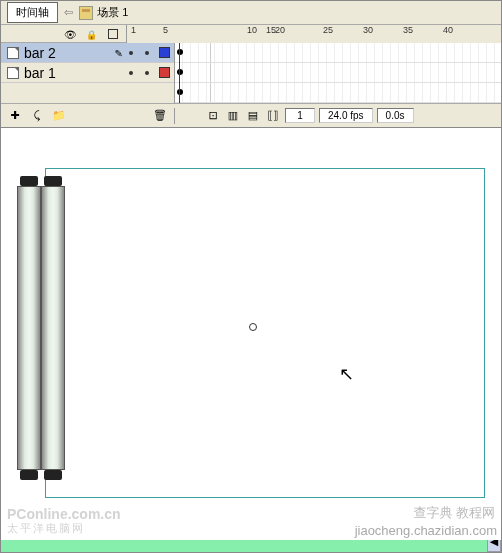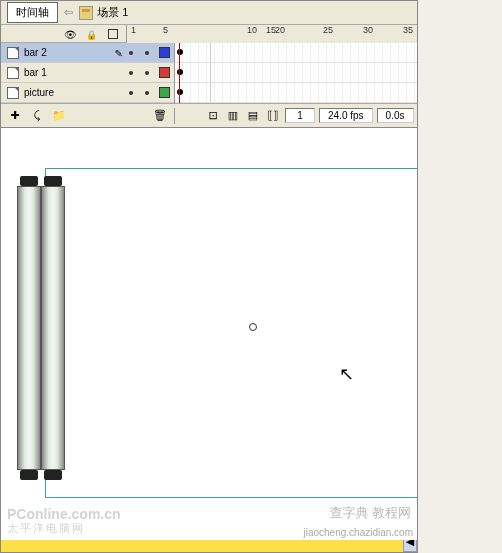--- a/index.html
+++ b/index.html
@@ -1,37 +1,37 @@
 <!DOCTYPE html>
 <html><head>
 <meta charset="utf-8">
 <style>
 * { box-sizing: border-box; margin: 0; padding: 0; }
 body { font-family: "Microsoft YaHei", Arial, sans-serif; font-size: 11px; background: #f0f0e8; }
-.app { width: 418px; height: 553px; background: #fde047; position: relative; overflow: hidden; border: 1px solid #888; }
+.app { width: 502px; height: 553px; background: #86efac; position: relative; overflow: hidden; border: 1px solid #888; }
 .topbar { display: flex; align-items: center; height: 24px; border-bottom: 1px solid #aaa; background: #ece9d8; }
 .tab-btn { border: 1px solid #666; background: #fff; padding: 2px 8px; margin-left: 6px; font-size: 11px; cursor: pointer; }
 .crumb-arrow { margin: 0 6px; color: #777; }
 .scene-icon { width: 14px; height: 14px; display: inline-block; background: #e8d078; border: 1px solid #998; margin-right: 4px; position: relative; }
 .scene-icon::before { content: ""; position: absolute; top: 2px; left: 2px; right: 2px; height: 3px; background: #c95; }
 .scene-label { font-size: 11px; }
 .header-row { display: flex; align-items: center; height: 18px; border-bottom: 1px solid #aaa; background: #ece9d8; }
 .layer-head-left { width: 125px; display: flex; justify-content: flex-end; align-items: center; gap: 10px; padding-right: 8px; }
 .eye-icon::after { content: "👁"; font-size: 10px; }
 .lock-icon::after { content: "🔒"; font-size: 9px; }
 .box-icon { width: 10px; height: 10px; border: 1px solid #333; display: inline-block; }
 .ruler { flex: 1; position: relative; background: #ece9d8; border-left: 1px solid #999; height: 18px; overflow: hidden; }
 .ruler-tick { position: absolute; top: 0; font-size: 9px; color: #333; }
 .layers { display: flex; }
 .layers-left { width: 173px; background: #ece9d8; border-bottom: 1px solid #aaa; }
 .layer-row { display: flex; align-items: center; height: 20px; padding-left: 6px; border-bottom: 1px solid #ccc; }
 .layer-row.selected { background: #b8c8e0; }
 .layer-page-icon { width: 12px; height: 12px; border: 1px solid #666; background: #fff; margin-right: 5px; position: relative; }
 .layer-page-icon::after { content: ""; position: absolute; right: 0; top: 0; border-left: 3px solid transparent; border-top: 3px solid #666; }
-.layer-name { flex: 1; font-size: 10px; }
+.layer-name { flex: 1; font-size: 14px; }
 .layer-pencil::after { content: "✎"; font-size: 10px; }
 .layer-dot { width: 4px; height: 4px; background: #333; border-radius: 50%; margin: 0 6px; }
 .color-swatch { width: 11px; height: 11px; border: 1px solid #333; margin: 0 4px; }
 .timeline-right { flex: 1; background: #fff; border-left: 1px solid #999; border-bottom: 1px solid #aaa; position: relative; overflow: hidden; }
 .frame-row { height: 20px; border-bottom: 1px solid #e0e0e0; position: relative; background: repeating-linear-gradient(to right, #fff 0, #fff 7px, #eee 7px, #eee 8px); }
 .frame-row::before { content: ""; position: absolute; left: 35px; top: 0; bottom: 0; width: 1px; background: #ccc; }
 .keyframe { position: absolute; left: 2px; top: 6px; width: 6px; height: 6px; background: #000; border-radius: 50%; }
 .playhead { position: absolute; left: 4px; top: 0; width: 1px; height: 100%; background: #c00; z-index: 5; }
 .btm-toolbar { display: flex; align-items: center; height: 24px; background: #ece9d8; border-bottom: 1px solid #888; }
 .btm-left { width: 173px; display: flex; align-items: center; gap: 6px; padding: 0 6px; }
@@ -45,21 +45,21 @@
 .roller::before, .roller::after { content: ""; position: absolute; left: 3px; width: 18px; height: 10px; background: #222; border-radius: 2px; }
 .roller::before { top: 0; }
 .roller::after { bottom: 0; }
 .roller-body { position: absolute; top: 10px; bottom: 10px; left: 0; right: 0; background: linear-gradient(to right, #888 0%, #e0ebe0 30%, #f0f6f0 50%, #e0ebe0 70%, #888 100%); border: 1px solid #555; }
 .roller.r2 { left: 24px; }
 .center-dot { position: absolute; left: 248px; top: 195px; width: 8px; height: 8px; border: 1px solid #333; border-radius: 50%; }
 .cursor-arrow { position: absolute; left: 338px; top: 235px; font-size: 18px; color: #000; }
 .watermark1 { position: absolute; left: 6px; bottom: 18px; color: rgba(200,200,200,0.8); font-size: 14px; font-weight: bold; }
 .watermark2 { position: absolute; left: 6px; bottom: 4px; color: rgba(200,200,200,0.8); font-size: 11px; letter-spacing: 2px; }
 .watermark3 { position: absolute; right: 6px; bottom: 18px; color: rgba(180,180,180,0.9); font-size: 13px; }
-.watermark4 { position: absolute; right: 4px; bottom: 2px; color: rgba(160,160,160,0.9); font-size: 10px; margin-left: 40px; }
+.watermark4 { position: absolute; right: 4px; bottom: 2px; color: rgba(160,160,160,0.9); font-size: 13px; margin-left: 40px; }
 .scroll-right-btn { position: absolute; right: 0; bottom: 0; width: 14px; height: 22px; background: #cdd8ef; border: 1px solid #99a; display: flex; align-items: center; justify-content: center; }
 </style>
 </head>
 <body>
 
 <div class="app">
 
   <div class="topbar">
     <button class="tab-btn">时间轴</button>
     <span class="crumb-arrow">⇦</span>
@@ -95,27 +95,20 @@
           <span class="layer-dot"></span>
           <span class="layer-dot"></span>
           <span class="color-swatch" style="background:#2a3fd4"></span>
         </div>
         <div class="layer-row">
           <span class="layer-page-icon"></span>
           <span class="layer-name">bar 1</span>
           <span class="layer-dot"></span>
           <span class="layer-dot"></span>
           <span class="color-swatch" style="background:#d43a3a"></span>
-        </div>
-        <div class="layer-row">
-          <span class="layer-page-icon"></span>
-          <span class="layer-name">picture</span>
-          <span class="layer-dot"></span>
-          <span class="layer-dot"></span>
-          <span class="color-swatch" style="background:#3aa84a"></span>
         </div>
       </div>
     <div class="timeline-right" id="timeline-right">
       <div class="playhead">
         
       </div>
     <div class="frame-row">
           <span class="keyframe"></span>
         </div>
         <div class="frame-row">

